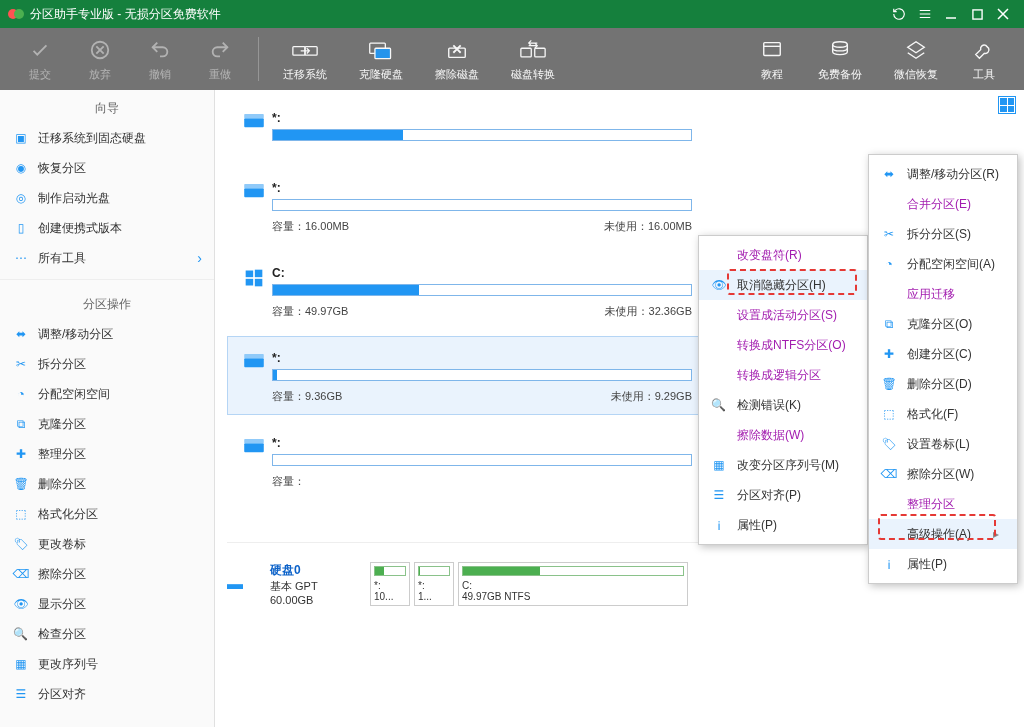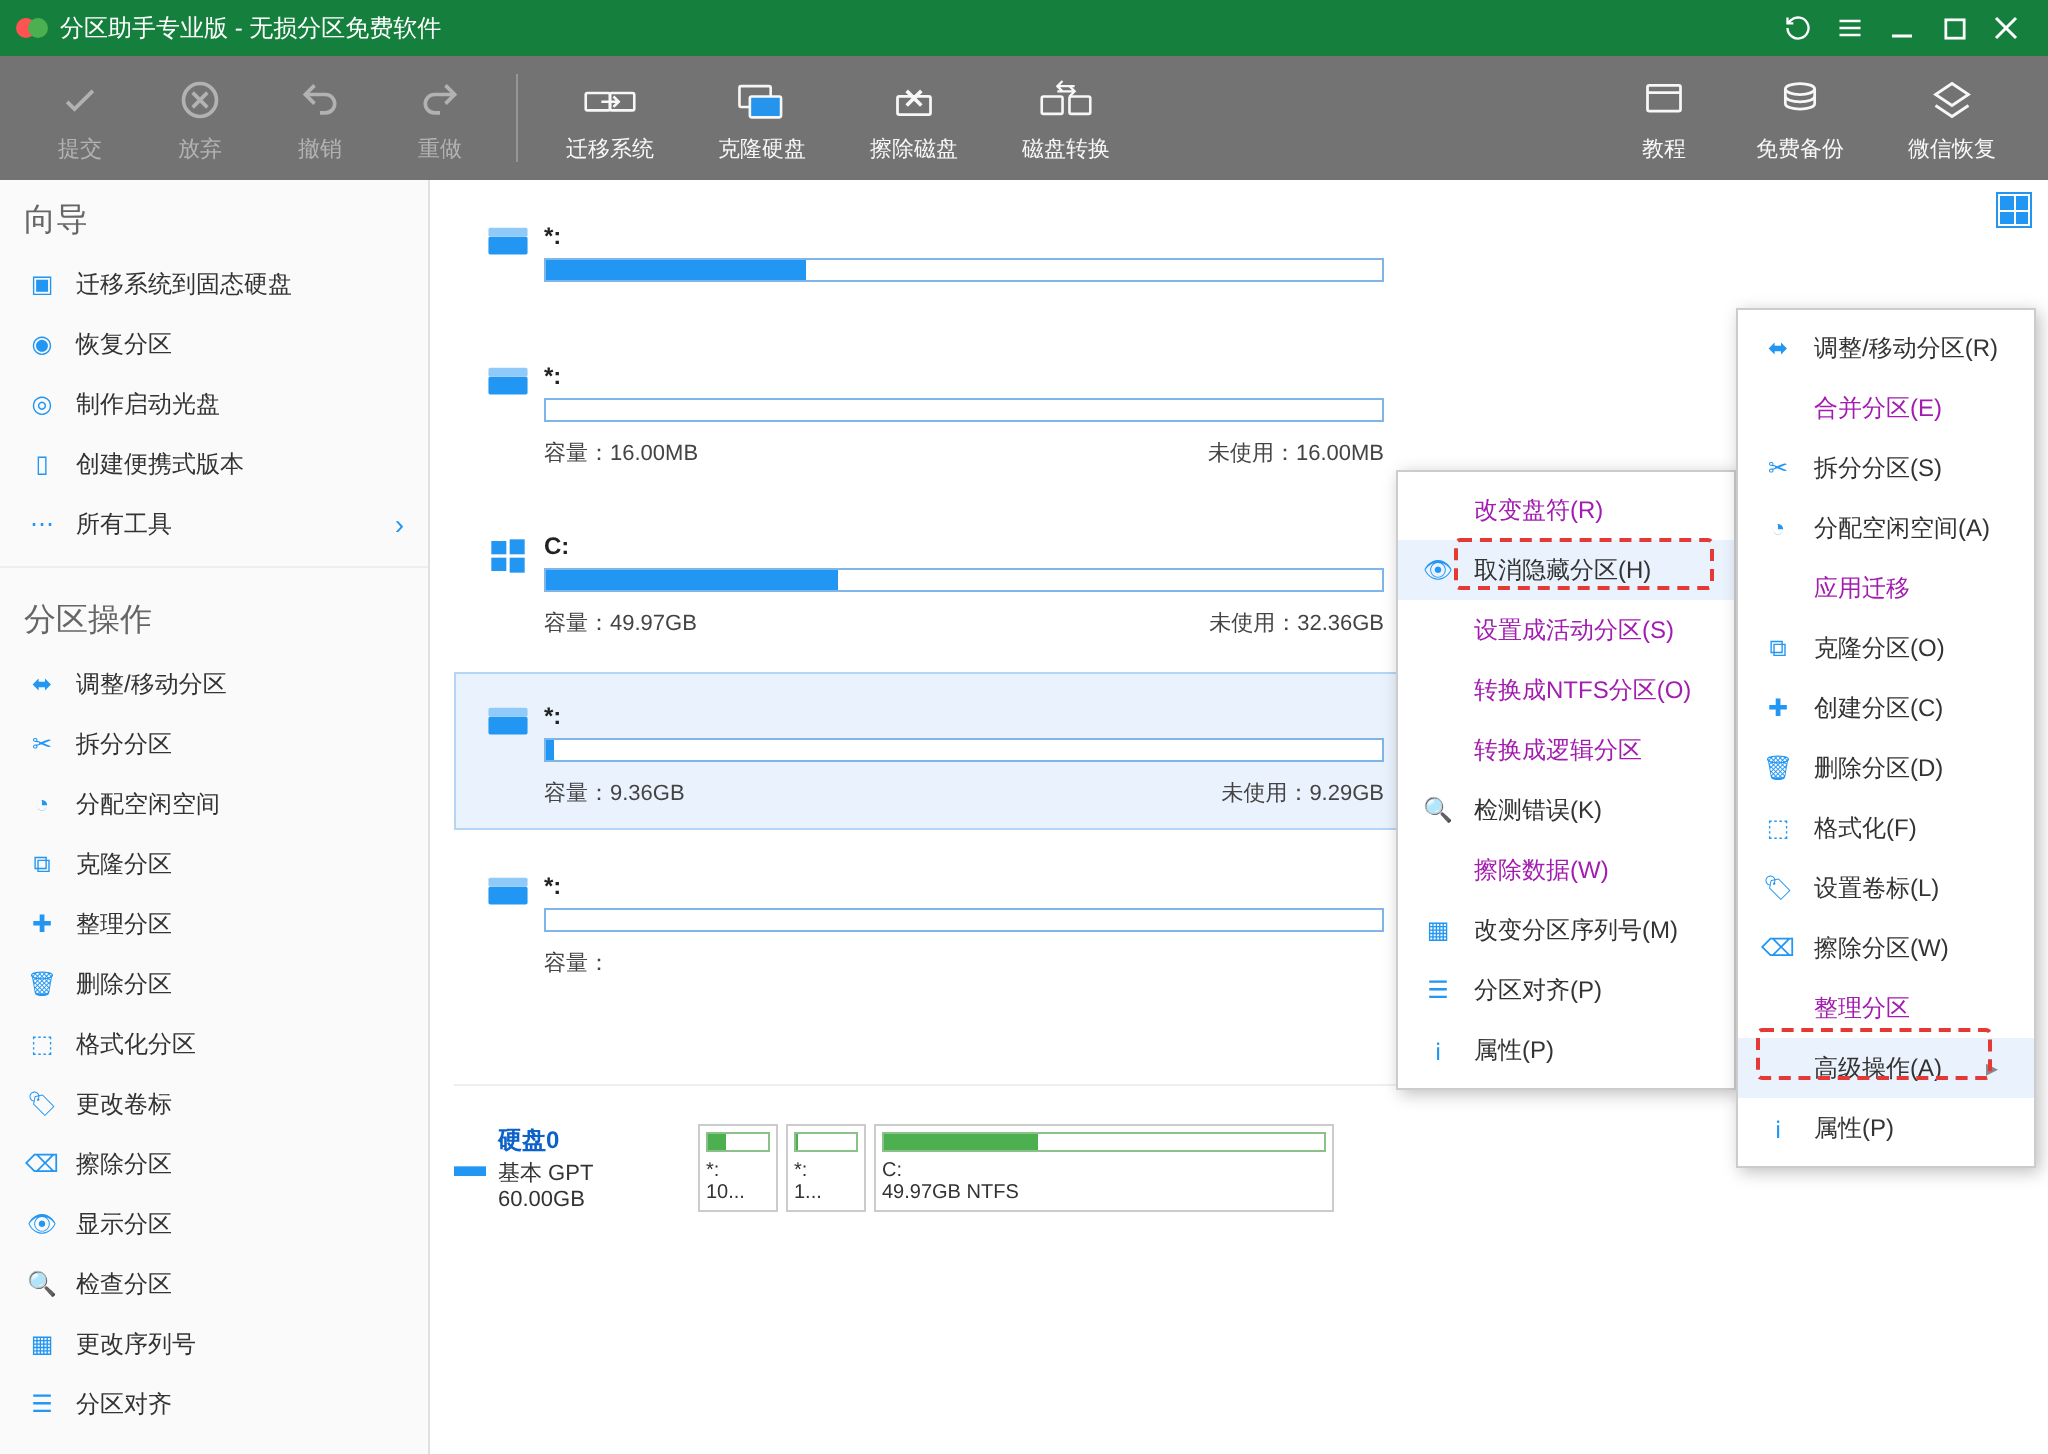--- a/index.html
+++ b/index.html
@@ -15,21 +15,21 @@
 .toolbar-group { display: flex; }
 .toolbar-btn { display: flex; flex-direction: column; align-items: center; justify-content: center; color: #fff; font-size: 11px; width: 60px; height: 62px; cursor: pointer; opacity: 0.95; }
 .toolbar-btn.disabled { opacity: 0.45; }
 .toolbar-btn .ticon { height: 26px; display: flex; align-items: center; justify-content: center; margin-bottom: 4px; }
 .toolbar-sep { width: 1px; height: 44px; background: rgba(255,255,255,0.25); margin: 0 8px; }
 .toolbar-btn.wide { width: 76px; }
 .toolbar-spacer { flex: 1; }
 
 .main { display: flex; height: calc(727px - 90px); }
 .sidebar { width: 215px; border-right: 1px solid #e0e0e0; background: #fafafa; overflow-y: auto; }
-.side-group-title { font-size: 16px; color: #666; padding: 10px 12px 6px; }
+.side-group-title { font-size: 12px; color: #666; padding: 10px 28px 6px; text-align: center; }
 .side-item { display: flex; align-items: center; height: 30px; padding: 0 12px; font-size: 12px; color: #333; cursor: pointer; }
 .side-item .sicon { width: 18px; height: 18px; margin-right: 8px; display: flex; align-items: center; justify-content: center; }
 .side-item .chev { margin-left: auto; color: #2196f3; font-size: 14px; }
 .side-hr { height: 1px; background: #eee; margin: 6px 0; }
 
 .content { flex: 1; position: relative; background: #fff; overflow: hidden; }
 .view-toggle { position: absolute; top: 6px; right: 8px; width: 18px; height: 18px; border: 1px solid #2196f3; display: grid; grid-template-columns: 1fr 1fr; grid-template-rows: 1fr 1fr; gap: 1px; padding: 1px; }
 .view-toggle div { background: #2196f3; }
 
 .part-list { padding: 0 12px; }
@@ -38,21 +38,21 @@
 .part-icon { width: 36px; display: flex; justify-content: center; padding-top: 2px; }
 .part-body { flex: 1; max-width: 620px; }
 .part-label { font-size: 12px; font-weight: bold; color: #222; margin-bottom: 4px; }
 .part-bar { height: 12px; border: 1px solid #7fb6ea; background: #fff; position: relative; margin-bottom: 8px; max-width: 420px; }
 .part-bar .fill { position: absolute; top: 0; left: 0; bottom: 0; background: #2196f3; }
 .part-stats { display: flex; font-size: 11px; color: #444; max-width: 420px; }
 .part-stats .cap { flex: 1; }
 .part-stats .free { }
 
 .disk-strip { position: absolute; left: 264px; right: 12px; bottom: 110px; height: 75px; display: flex; align-items: center; border-top: 1px solid #eee; padding-top: 8px; }
-.disk-info { width: 100px; font-size: 11px; color: #333; }
+.disk-info { width: 100px; font-size: 11px; color: #333; margin-left: 21px; }
 .disk-info .dname { color: #0c62c9; font-weight: bold; font-size: 12px; }
 .disk-seg { border: 1px solid #ccc; margin-right: 4px; padding: 3px; font-size: 10px; color: #333; display: flex; flex-direction: column; }
 .disk-seg .seg-bar { height: 10px; border: 1px solid #8ac28a; margin-bottom: 4px; background: #fff; position: relative; }
 .disk-seg .seg-bar .f { position: absolute; top: 0; left: 0; bottom: 0; background: #4caf50; }
 
 .ctx-menu { position: absolute; background: #fff; border: 1px solid #ccc; box-shadow: 2px 2px 8px rgba(0,0,0,0.25); font-size: 12px; color: #333; padding: 4px 0; z-index: 50; }
 .ctx-item { display: flex; align-items: center; height: 30px; padding: 0 18px 0 10px; cursor: pointer; white-space: nowrap; }
 .ctx-item .cicon { width: 20px; height: 20px; margin-right: 8px; display: flex; align-items: center; justify-content: center; }
 .ctx-item.disabled { color: #a21caf; }
 .ctx-item.hover { background: #eaf3fd; }
@@ -203,20 +203,28 @@
         <span>免费备份</span>
       </div>
     <div class="toolbar-btn wide">
         <div class="ticon">
           <svg width="24" height="22" viewBox="0 0 24 24" stroke="#fff" fill="none" stroke-width="1.5">
             <path d="M12 3l9 6-9 6-9-6 9-6zM3 15l9 6 9-6"></path>
           </svg>
         </div>
         <span>微信恢复</span>
       </div>
+    <div class="toolbar-btn">
+        <div class="ticon">
+          <svg width="22" height="22" viewBox="0 0 24 24" stroke="#fff" fill="none" stroke-width="1.5">
+            <path d="M14 7a4 4 0 0 0-5.6 4.6L3 17l4 4 5.4-5.4A4 4 0 0 0 17 10l-3-3z"></path>
+          </svg>
+        </div>
+        <span>工具</span>
+      </div>
   </div>
 </div>
 
 <div class="main">
 
   <div class="sidebar">
     <div class="side-group-title">向导</div>
     <div class="side-item">
         <span class="sicon i-blue">▣</span>
         <span>迁移系统到固态硬盘</span>

